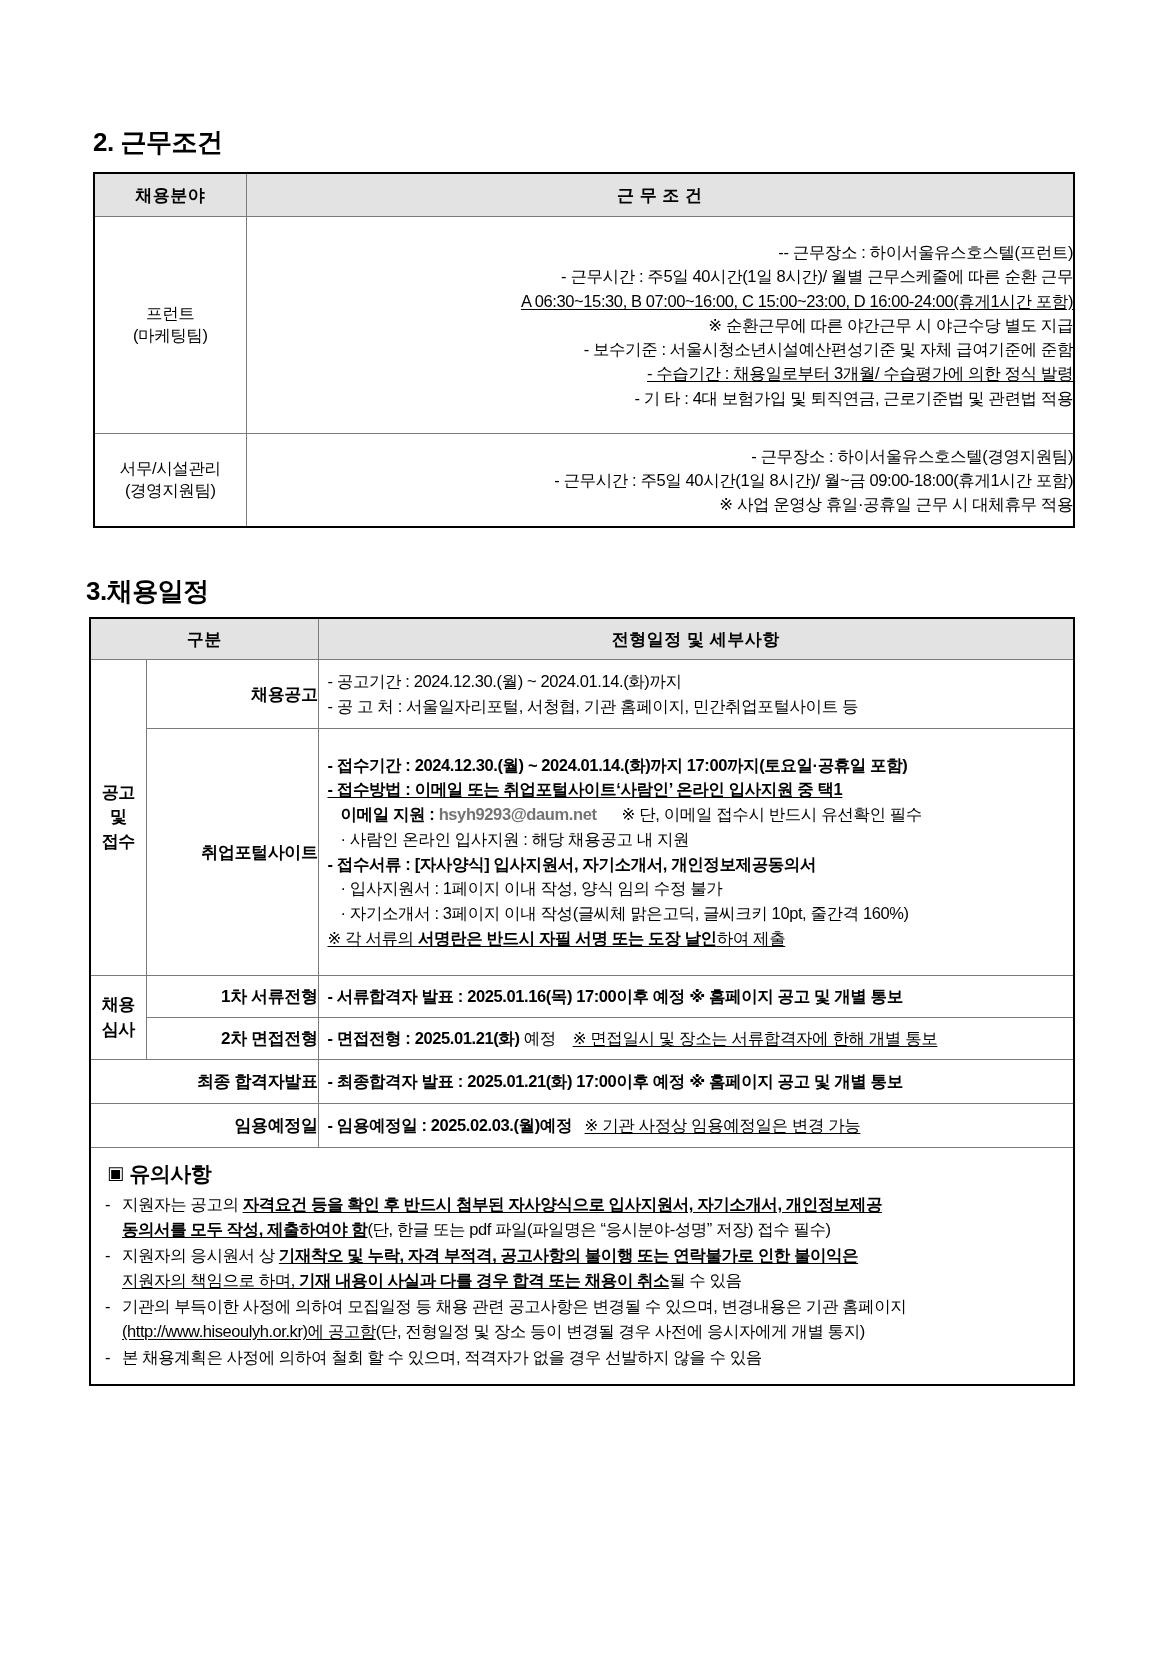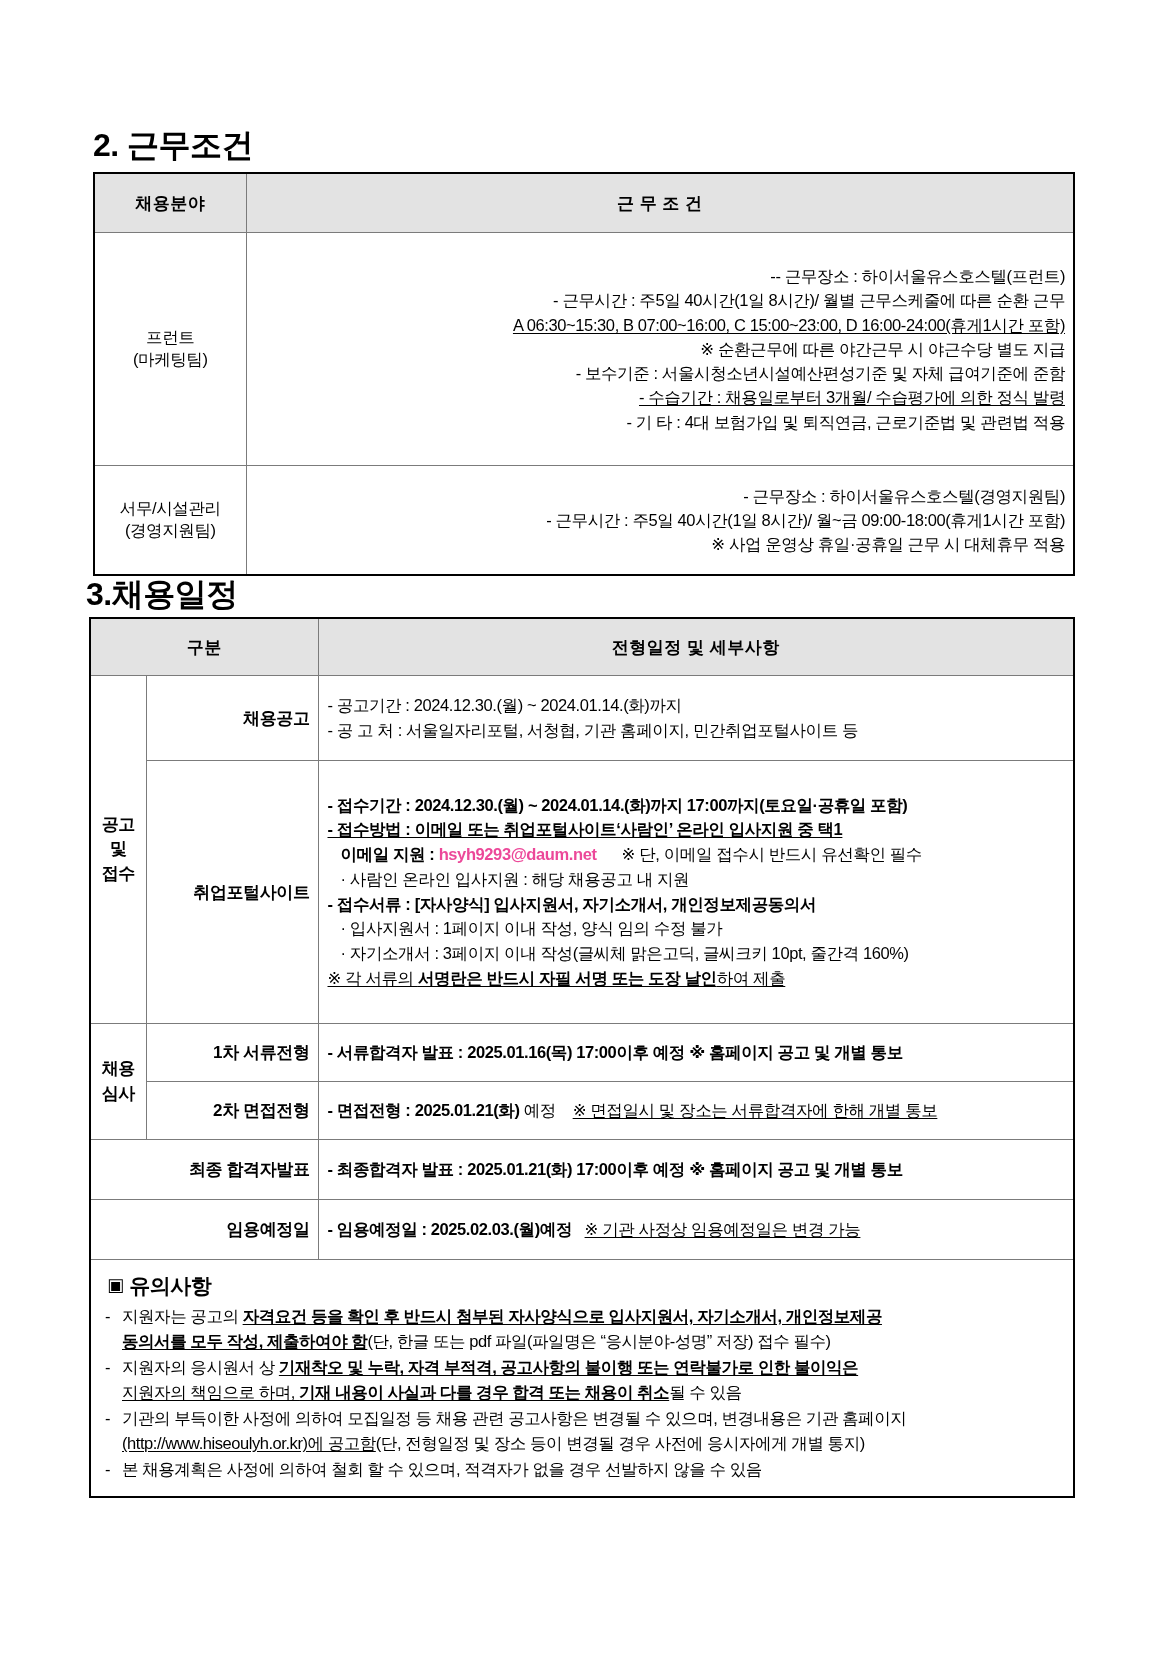--- a/index.html
+++ b/index.html
@@ -18,39 +18,39 @@
   .page {
     position: absolute;
     left: 0; top: 0;
     width: 1170px;
     height: 1657px;
     padding: 0;
   }
 
   
   .section-heading {
-    font-size: 32px;
+    font-size: 26px;
     font-weight: bold;
     letter-spacing: -0.5px;
     line-height: 1.1;
   }
   #heading-2 { position: absolute; left: 93px; top: 128px; }
   #heading-3 { position: absolute; left: 86px; top: 577px; text-align: center; }
 
   
   table.doc-table {
     border-collapse: collapse;
     table-layout: fixed;
     font-size: 16.5px;
     letter-spacing: -0.4px;
   }
   table.doc-table td, table.doc-table th {
     border: 1px solid #7b7b7b;
     vertical-align: middle;
-    padding: 8px;
+    padding: 0;
   }
   .outer-border { border: 2px solid #000000 !important; }
 
   .hdr {
     background: #e3e3e3;
     text-align: center;
     font-weight: bold;
     font-size: 17px;
     letter-spacing: 0.5px;
   }
@@ -75,21 +75,21 @@
     position: absolute;
     left: 89px; top: 617px;
     width: 986px;
   }
   #table2 .g1 { width: 56px; }
   #table2 .g2 { width: 172px; }
   #table2 td.body { padding: 7px 8px 8px 9px; line-height: 1.5; }
   .vert { text-align: center; font-weight: bold; font-size: 17px; line-height: 1.45; }
   .sub { text-align: right; font-weight: bold; font-size: 17px; }
   .b { font-weight: bold; }
-  .email { color: #ec4899; font-weight: bold; }
+  .email { color: #737373; font-weight: bold; }
   .dot { display: inline-block; width: 13px; }
   .nowrap { white-space: nowrap; }
 
   
   .notice-head {
     font-size: 21px;
     font-weight: bold;
     letter-spacing: -0.5px;
     padding: 4px 0 4px 2px;
   }

